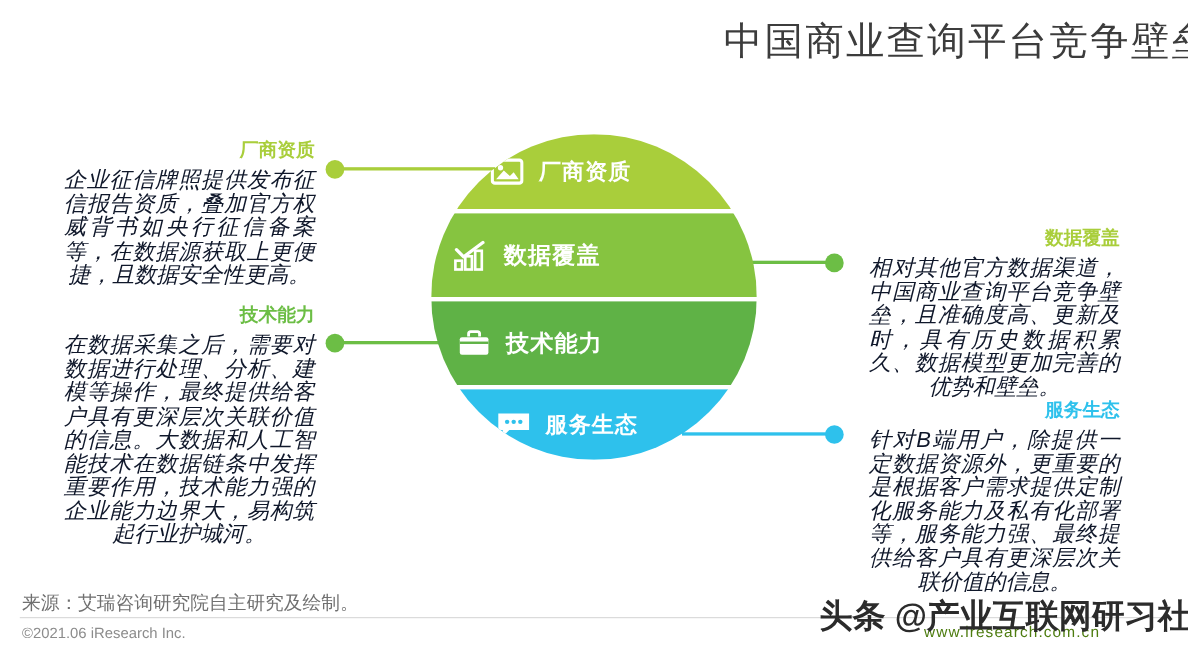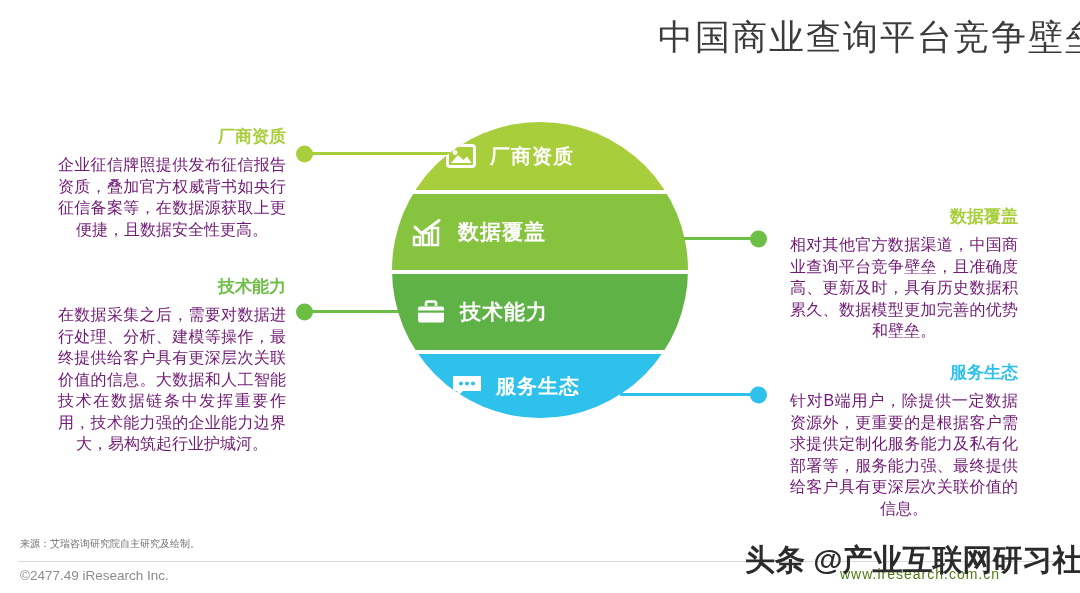--- a/index.html
+++ b/index.html
@@ -40,25 +40,26 @@
 
   .sec-head {
     font-size: 17px;
     font-weight: bold;
     line-height: 22px;
     margin-bottom: 6px;
   }
   .head-left  { text-align: right; }
   .head-right { text-align: right; }
   .sec-body {
-    font-size: 16px;
+    font-size: 20px;
     line-height: 21.5px;
-    color: #701a75;
+    color: #0f172a;
     text-align: justify;
     text-align-last: center;
+    font-style: italic;
   }
 
   .c-lime  { color: #a9ce3b; }
   .c-green { color: #6cbe45; }
   .c-cyan  { color: #2ec1ec; }
 
   
   .wheel {
     position: absolute;
     left: 392px;
@@ -129,21 +130,21 @@
     left: 18px;
     top: 561px;
     width: 1044px;
     height: 1px;
     background: #d8d8d8;
   }
   .source {
     position: absolute;
     left: 20px;
     top: 537px;
-    font-size: 10px;
+    font-size: 17px;
     color: #707070;
   }
   .copyright {
     position: absolute;
     left: 20px;
     top: 568px;
     font-size: 13.5px;
     color: #8c8c8c;
   }
 
@@ -252,16 +253,16 @@
         </svg>
       </span>
       <span class="band-label">服务生态</span>
     </div>
 
   </div>
 </div>
 
 <div class="source">来源：艾瑞咨询研究院自主研究及绘制。</div>
 <div class="footer-rule"></div>
-<div class="copyright">©2477.49 iResearch Inc.</div>
+<div class="copyright">©2021.06 iResearch Inc.</div>
 
 <div class="wm-url">www.iresearch.com.cn</div>
 <div class="wm-main">头条 @产业互联网研习社</div>
 
 </body></html>

